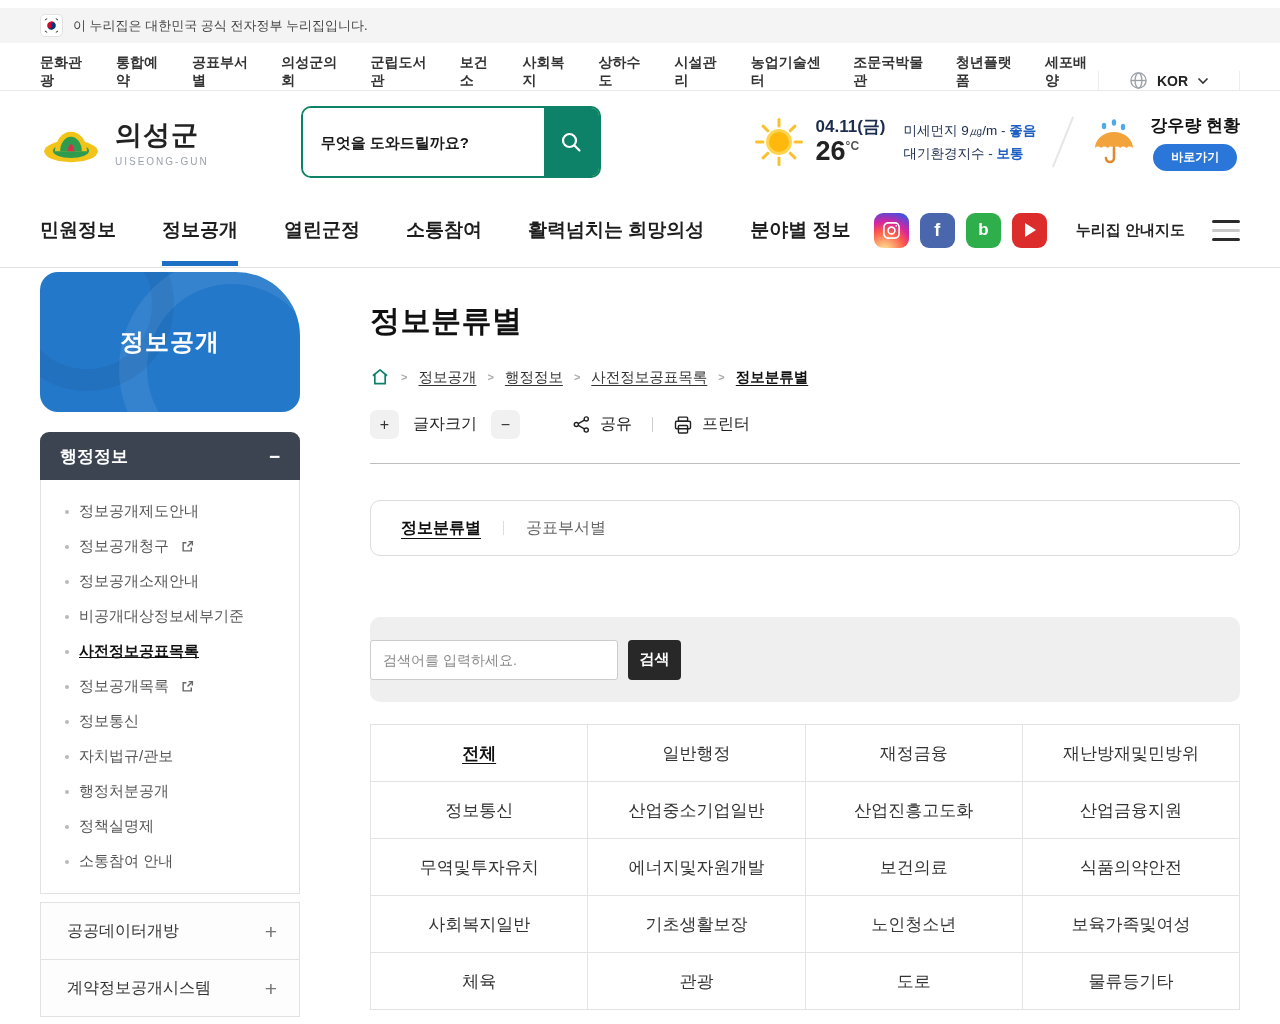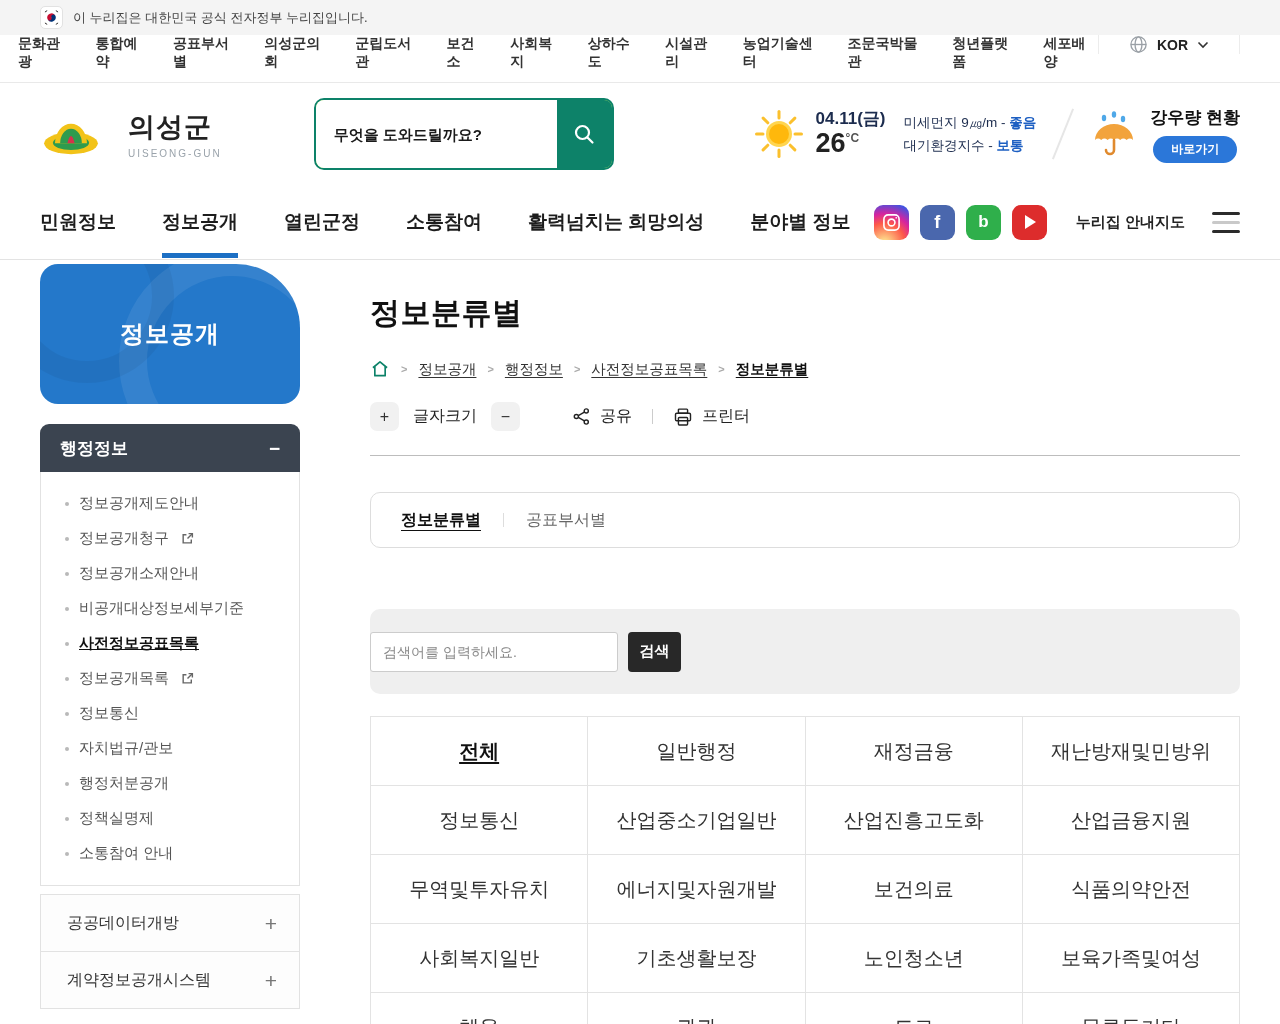--- a/index.html
+++ b/index.html
@@ -2,36 +2,36 @@
 <html><head>
 <meta charset="utf-8">
 <style>
   * { margin:0; padding:0; box-sizing:border-box; }
   html,body { width:1280px; height:1024px; overflow:hidden; background:#fff;
     font-family:"Liberation Sans","DejaVu Sans",sans-serif; color:#222; }
   a { text-decoration:none; color:inherit; cursor:pointer; }
   ul { list-style:none; }
 
   
-  .gov-banner { height:35px; background:#f4f4f4; display:flex; align-items:center; padding:0 40px; gap:10px; }
+  .gov-banner { height:35px; background:#f4f4f4; display:flex; align-items:center; padding:0 40px; gap:10px;margin-top:8px; }
   .flag-box { width:23px; height:23px; background:#fff; border:1px solid #e2e2e2; border-radius:5px;
     display:flex; align-items:center; justify-content:center; flex:0 0 auto; }
   .gov-text { font-size:13px; color:#444; }
 
   
-  .utility-nav { height:48px; border-bottom:1px solid #e9e9e9; display:flex; align-items:flex-start; padding-left:18px; }
+  .utility-nav { height:48px; border-bottom:1px solid #e9e9e9; display:flex; align-items:flex-end; padding-left:40px; }
   .u-links { display:flex; align-items:center; gap:23px; }
   .u-link { font-size:14px; font-weight:600; color:#333; }
   .lang-select { margin-left:auto; display:flex; align-items:center; gap:9px; padding:0 30px;
     border-left:1px solid #ececec; border-right:1px solid #ececec; margin-right:40px; }
   .lang-label { font-size:14px; font-weight:600; color:#222; }
 
   
   .site-header { height:102px; display:flex; align-items:center; padding:0 40px; }
-  .logo { display:flex; align-items:center; gap:26px; }
+  .logo { display:flex; align-items:center; gap:13px; }
   .logo-text { display:flex; flex-direction:column; gap:3px; }
   .logo-title { font-size:27px; font-weight:800; color:#222; letter-spacing:1px; }
   .logo-sub { font-size:10px; color:#9aa3ab; letter-spacing:2px; }
 
   .hsearch { margin-left:92px; width:300px; height:72px; border:2px solid #0D8269; border-radius:10px;
     display:flex; overflow:hidden; background:#bef264; }
   .hsearch input { flex:1; border:none; outline:none; padding:0 18px; font-size:15px; font-weight:700; color:#1a1a1a;
     font-family:"Liberation Sans","DejaVu Sans",sans-serif; }
   .hsearch input::placeholder { color:#1a1a1a; opacity:1; }
   .hsearch button { width:55px; background:#0D8269; border:none; cursor:pointer;
@@ -130,21 +130,21 @@
   .search-panel { margin-top:61px; background:#efefef; border-radius:10px; height:85px;
     display:flex; align-items:center; gap:10px; }
   .search-panel input { width:248px; height:40px; border:1px solid #ccc; border-radius:3px; padding:0 12px;
     font-size:14px; color:#333; outline:none; background:#fff;
     font-family:"Liberation Sans","DejaVu Sans",sans-serif; }
   .search-panel input::placeholder { color:#888; opacity:1; }
   .search-panel button { width:53px; height:40px; background:#282828; color:#fff; border:none; border-radius:4px;
     font-size:15px; font-weight:700; cursor:pointer; }
 
   .cat-table { margin-top:22px; width:100%; border-collapse:collapse; table-layout:fixed; }
-  .cat-table td { border:1px solid #e3e3e3; height:69px; text-align:center; font-size:20px; color:#333; cursor:pointer; }
+  .cat-table td { border:1px solid #e3e3e3; height:57px; text-align:center; font-size:17px; color:#333; cursor:pointer; }
   .cat-table td.cell-all { font-weight:800; color:#111; text-decoration:underline; text-underline-offset:4px; }
 </style>
 </head>
 <body>
 
 <div>
 
   <div class="gov-banner">
     <span class="flag-box">
       <svg width="15" height="15" viewBox="0 0 16 16">

